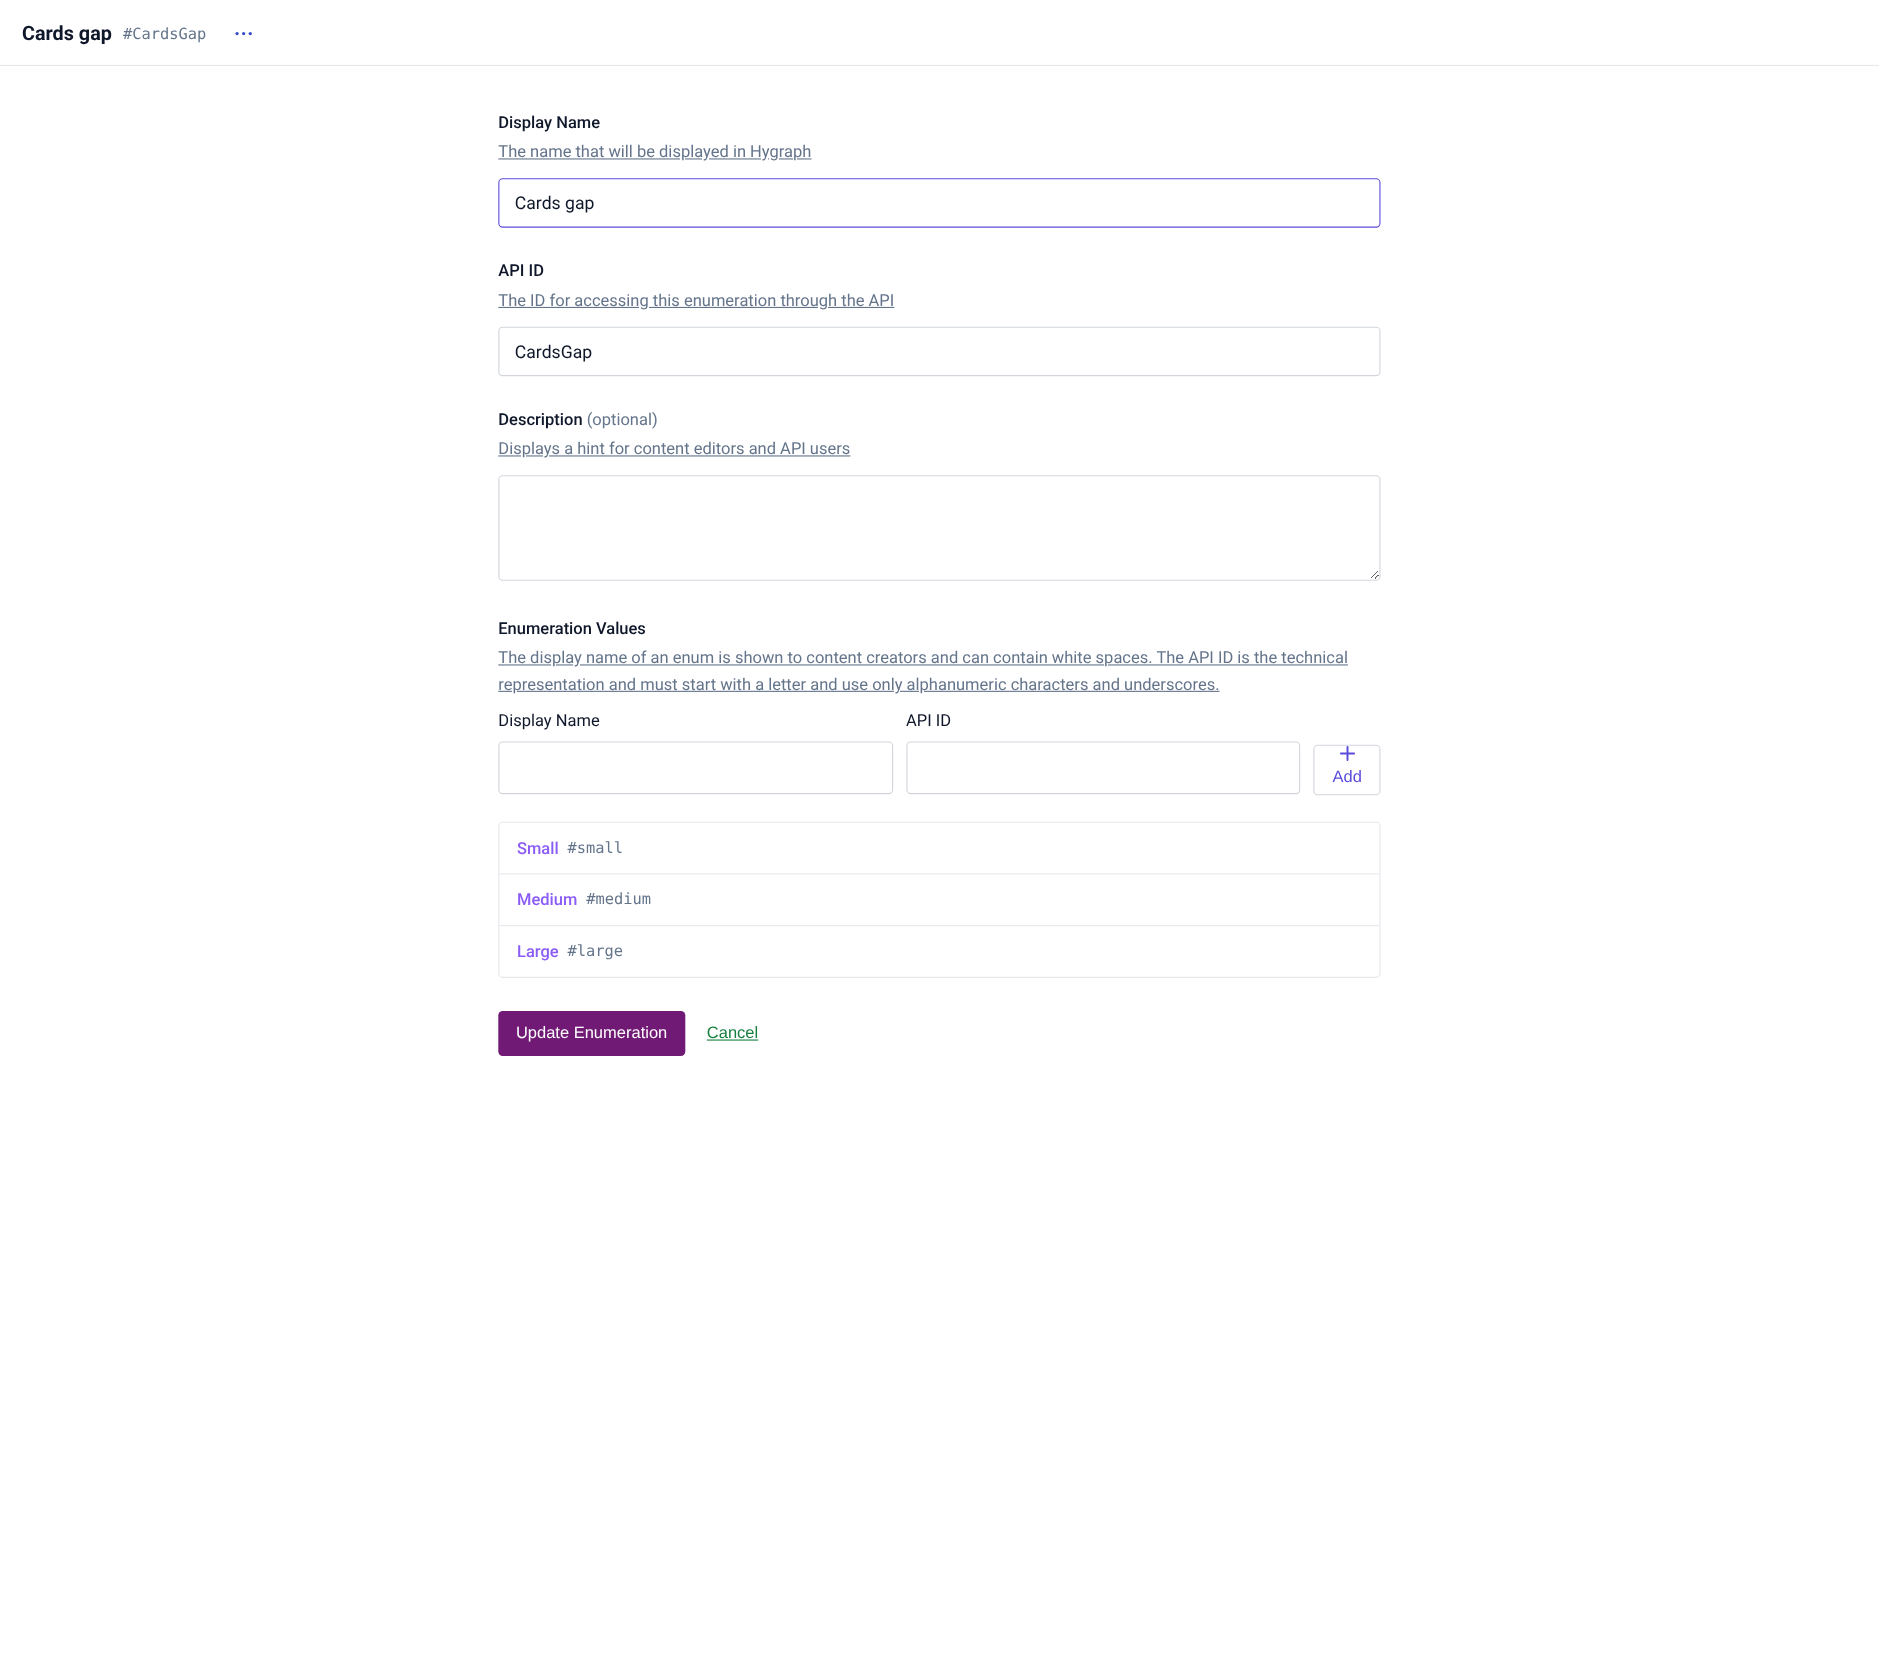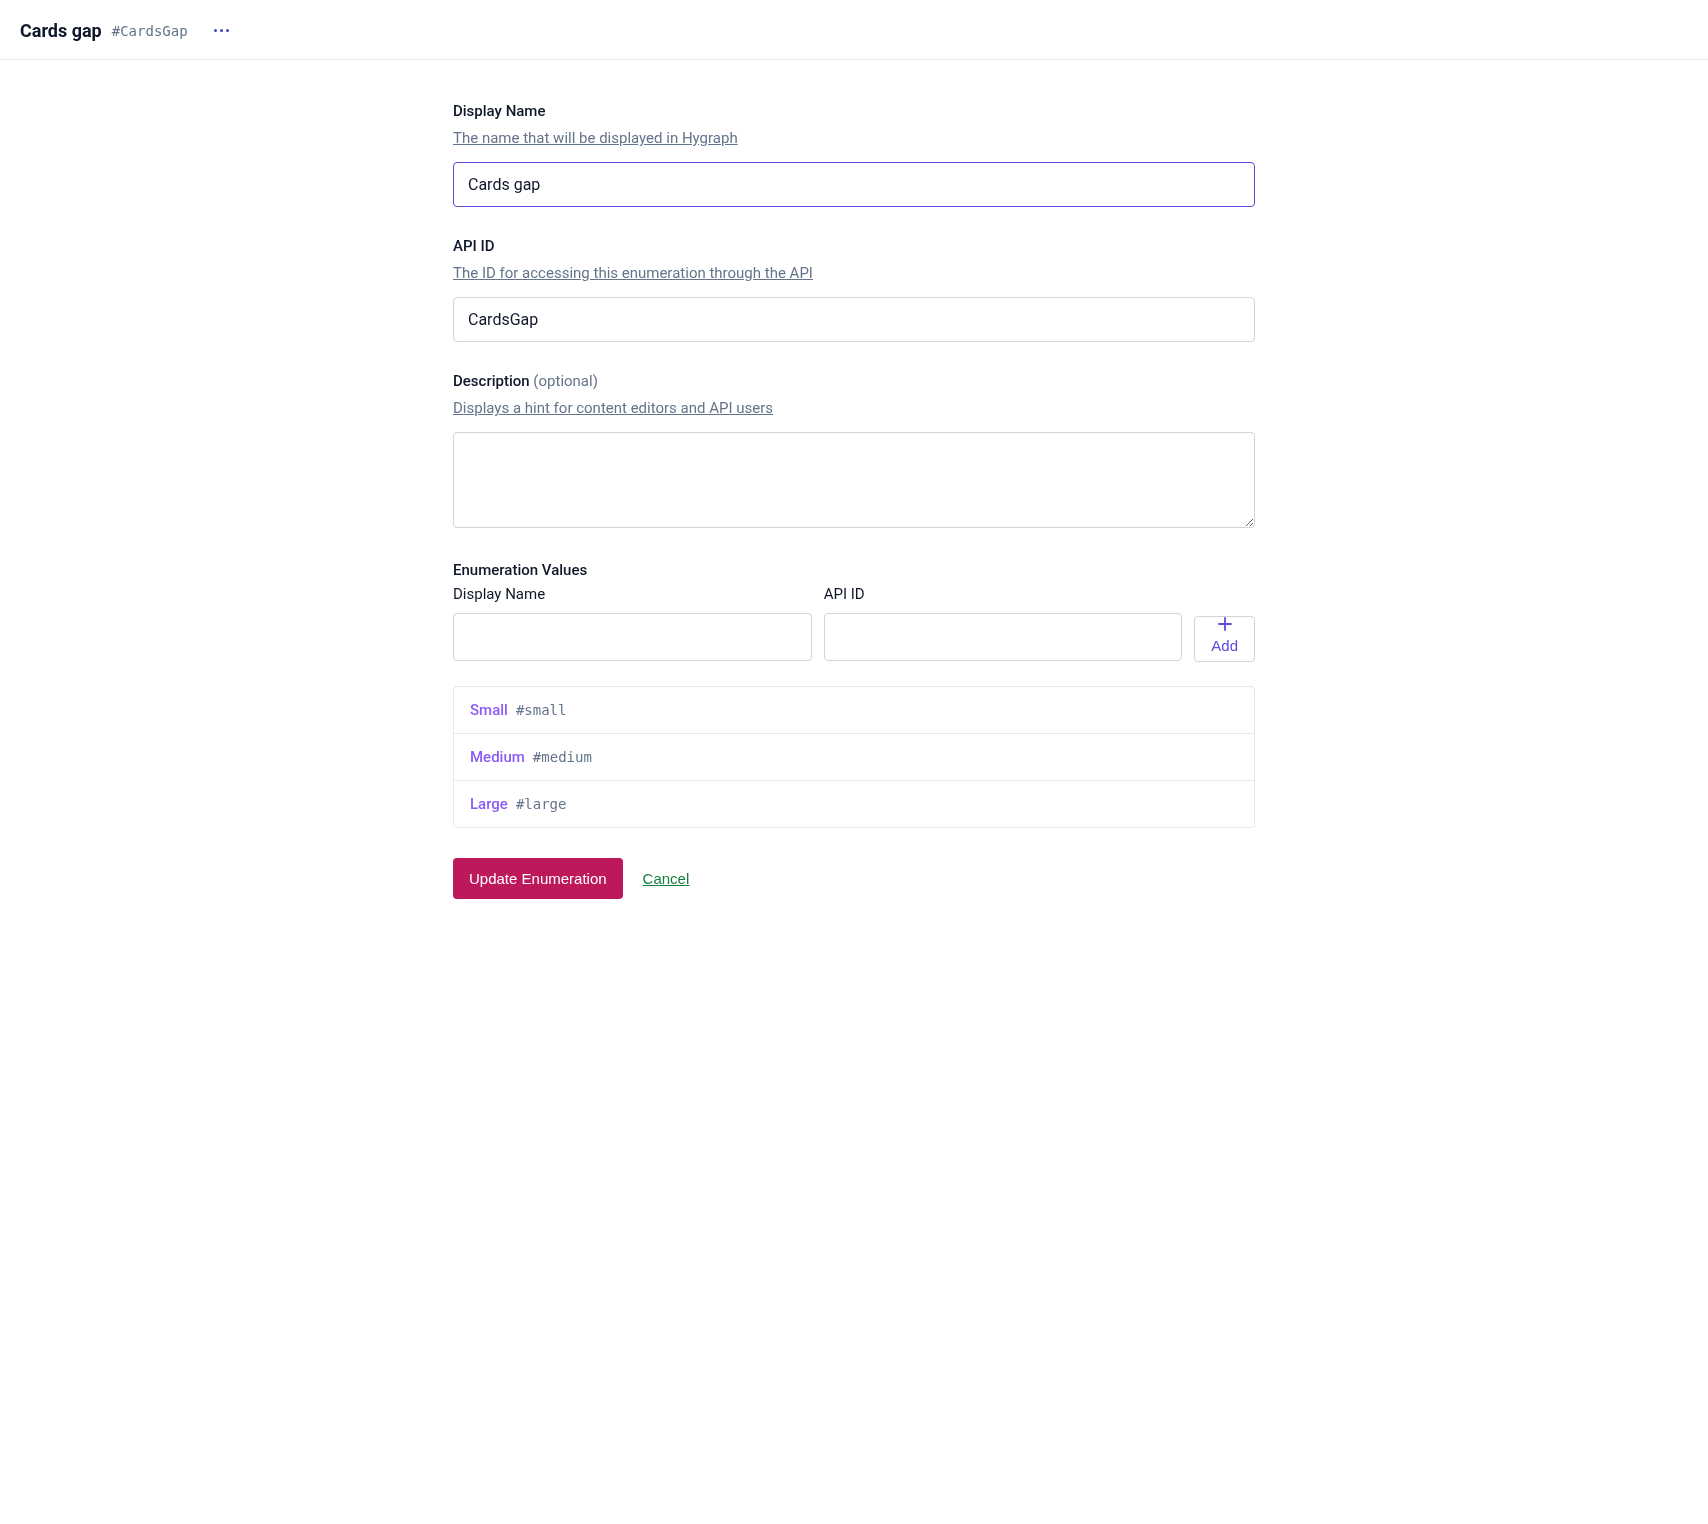--- a/index.html
+++ b/index.html
@@ -168,21 +168,21 @@
       color: #64748b;
     }
     .actions {
       margin-top: 24px;
       display: flex;
       gap: 20px;
       align-items: center;
     }
     .primary-button {
       padding: 12px 16px;
-      background: #be185d;
+      background: #701a75;
       color: #fff;
       border: none;
       border-radius: 4px;
       font-size: 15px;
       font-weight: 500;
       cursor: pointer;
     }
     .secondary-button {
       background: none;
       border: none;
@@ -224,20 +224,21 @@
     <div class="field-label">
       <span>Description</span>
       <span class="optional">(optional)</span>
     </div>
     <div class="field-hint">Displays a hint for content editors and API users</div>
     <textarea class="textarea" style=""></textarea>
   </div>
 
   <div class="field-group enum-section">
     <div class="field-label">Enumeration Values</div>
+    <div class="field-hint">The display name of an enum is shown to content creators and can contain white spaces. The API ID is the technical representation and must start with a letter and use only alphanumeric characters and underscores.</div>
 
     <div class="enum-inputs">
       <div class="enum-col">
         <div class="enum-col-label">Display Name</div>
         <input type="text" class="enum-input" style="">
       </div>
       <div class="enum-col">
         <div class="enum-col-label">API ID</div>
         <input type="text" class="enum-input" style="">
       </div>

